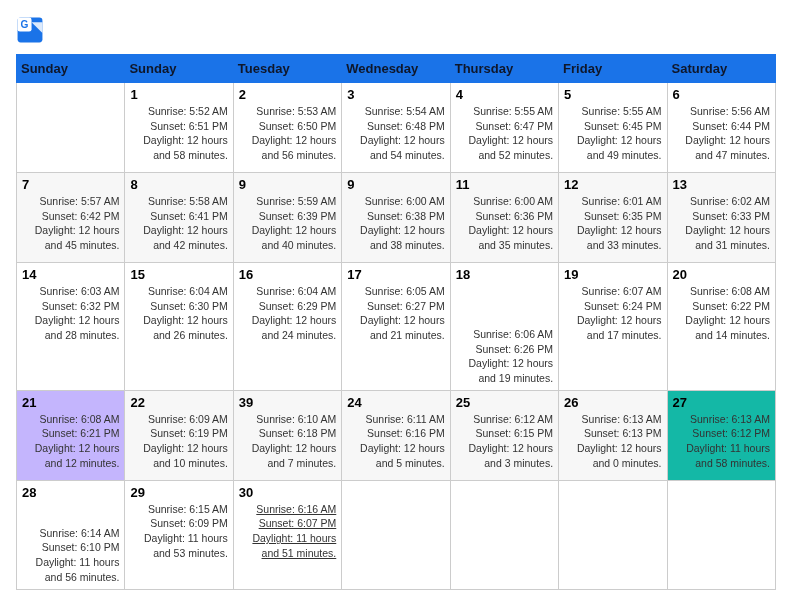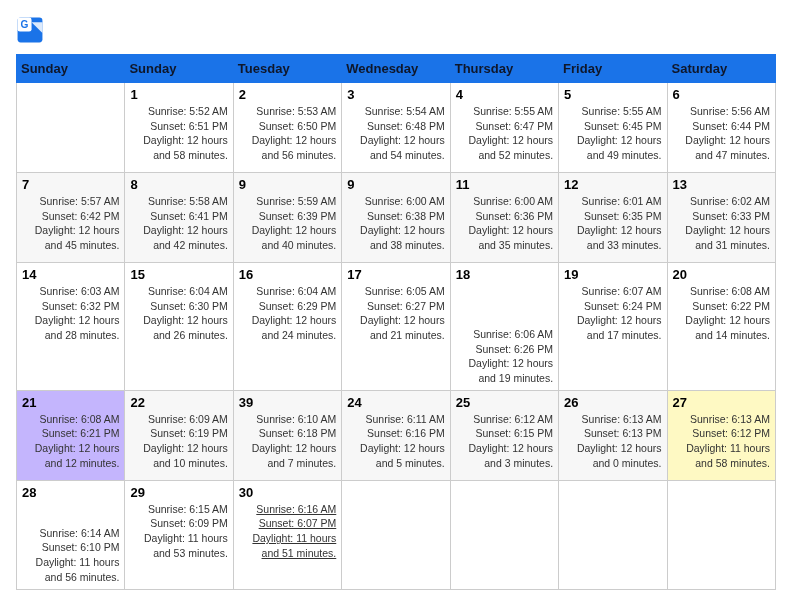--- a/index.html
+++ b/index.html
@@ -304,21 +304,21 @@
 Daylight: 12 hours
 and 3 minutes.</div>
         </td>
         <td style="background: rgb(247, 247, 247);">
           <span class="day-num">26</span>
           <div class="day-info" style="white-space: pre-line;">Sunrise: 6:13 AM
 Sunset: 6:13 PM
 Daylight: 12 hours
 and 0 minutes.</div>
         </td>
-        <td style="background: #fef9c3;">
+        <td style="background: #14b8a6;">
           <span class="day-num">27</span>
           <div class="day-info" style="white-space: pre-line;">Sunrise: 6:13 AM
 Sunset: 6:12 PM
 Daylight: 11 hours
 and 58 minutes.</div>
         </td>
       </tr>
       <tr style="background: rgb(255, 255, 255);">
         <td>
           <span class="day-num">28</span>

